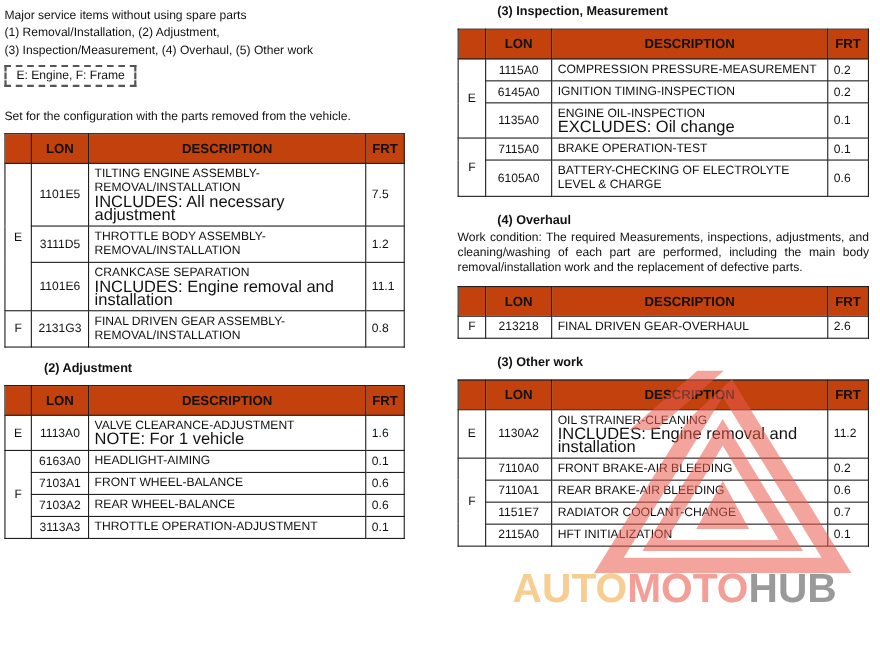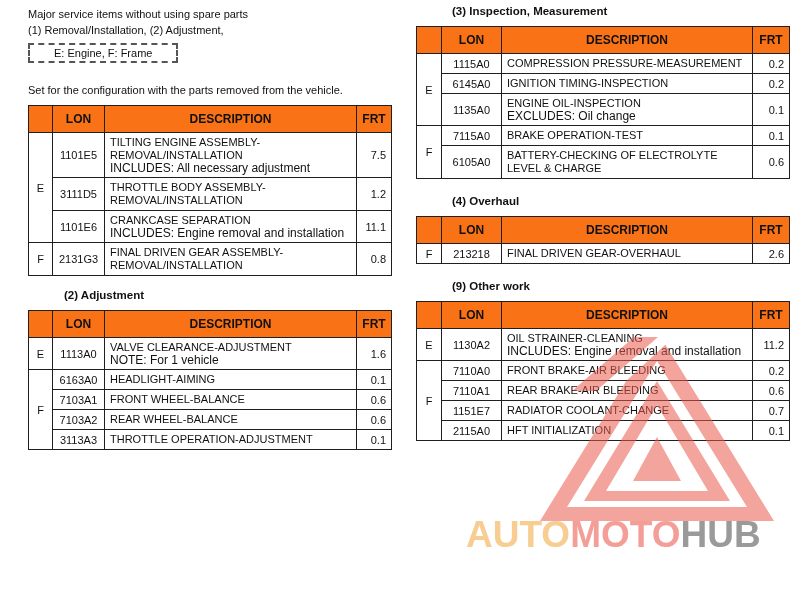--- a/index.html
+++ b/index.html
@@ -1,54 +1,55 @@
 <!DOCTYPE html>
 <html><head>
 <meta charset="utf-8">
 <style>
   html,body{margin:0;padding:0;background:#fff;}
   .page{position:relative;width:800px;height:600px;background:#fff;overflow:hidden;
         font-family:"Liberation Sans",sans-serif;color:#111;}
   .col{position:absolute;}
-  .col-left{left:28px;top:6px;width:364px;}
+  .col-left{left:4px;top:6px;width:364px;}
   .col-right{left:416px;top:5px;width:374px;}
 
   .intro-line{font-size:11px;line-height:16px;}
-  .legend-box{display:inline-block;margin-top:5px;border:2px dashed #555;padding:2px 24px;font-size:11px;}
+  .legend-box{display:inline-block;margin-top:5px;border:2px dashed #555;padding:2px 9px;font-size:11px;}
   .ops-title{margin-top:16px;font-weight:bold;font-size:11.5px;letter-spacing:.2px;}
   .sec-title{font-weight:bold;font-size:11.5px;padding-left:36px;}
   .mt16{margin-top:16px;} .mt13{margin-top:13px;}
   .sec-sub{font-size:11px;margin-top:21px;}
   .para{font-size:11px;line-height:13.5px;text-align:justify;margin-top:3px;}
 
   table.svc{border-collapse:collapse;width:100%;margin-top:9px;}
   table.svc td,table.svc th{border:1px solid #1f1f1f;}
   table.svc{border:1.5px solid #1f1f1f;}
-  th{font-size:12px;font-weight:bold;text-align:center;padding:6px 2px;background:#f97316;}
+  th{font-size:12px;font-weight:bold;text-align:center;padding:6px 2px;background:#c2410c;}
   td{font-size:11px;padding:3px 5px;vertical-align:middle;}
   td.grp{text-align:center;padding:2px;}
   td.lon{text-align:center;white-space:nowrap;margin-top:20px;}
-  td.frt{text-align:right;}
+  td.frt{text-align:left;}
   td.desc .t{font-weight:normal;line-height:13px;}
-  td.desc .n{font-size:12px;line-height:12px;}
+  td.desc .n{font-size:15px;line-height:12px;}
   td.desc .n:empty{display:none;}
 
   .watermark{position:absolute;left:0;top:0;width:648px;height:600px;pointer-events:none;z-index:5;}
   .wm-tri{position:absolute;left:540px;top:331px;width:234px;height:190px;}
   .wm-text{position:absolute;left:466px;top:514px;font-size:37px;font-weight:bold;
            letter-spacing:0;line-height:42px;white-space:nowrap;}
 </style>
 </head>
 <body>
 
 <div class="page">
 
   <div class="col col-left">
     <div class="intro-line">Major service items without using spare parts</div>
     <div class="intro-line">(1) Removal/Installation, (2) Adjustment,</div>
+    <div class="intro-line">(3) Inspection/Measurement, (4) Overhaul, (5) Other work</div>
     <div class="legend-box">E: Engine, F: Frame</div>
 
     <div class="sec-sub">Set for the configuration with the parts removed from the vehicle.</div>
 
     <table class="svc">
       <colgroup>
           <col style="width:24px">
           <col style="width:52px">
           <col>
           <col style="width:35px">
@@ -211,20 +212,21 @@
           <td class="lon">6105A0</td>
           <td class="desc">
             <div class="t">BATTERY-CHECKING OF ELECTROLYTE LEVEL &amp; CHARGE</div>
           </td>
           <td class="frt">0.6</td>
         </tr>
       </tbody>
     </table>
 
     <div class="sec-title mt16">(4) Overhaul</div>
+    <div class="para">Work condition: The required Measurements, inspections, adjustments, and cleaning/washing of each part are performed, including the main body removal/installation work and the replacement of defective parts.</div>
 
     <table class="svc">
       <colgroup>
           <col style="width:25px">
           <col style="width:60px">
           <col>
           <col style="width:37px">
         </colgroup>
       <thead>
         <tr>
@@ -239,21 +241,21 @@
           <td class="grp">F</td>
           <td class="lon">213218</td>
           <td class="desc">
             <div class="t">FINAL DRIVEN GEAR-OVERHAUL</div>
           </td>
           <td class="frt">2.6</td>
         </tr>
       </tbody>
     </table>
 
-    <div class="sec-title mt16">(9) Other work</div>
+    <div class="sec-title mt16">(3) Other work</div>
 
     <table class="svc">
       <colgroup>
           <col style="width:25px">
           <col style="width:60px">
           <col>
           <col style="width:37px">
         </colgroup>
       <thead>
         <tr>

